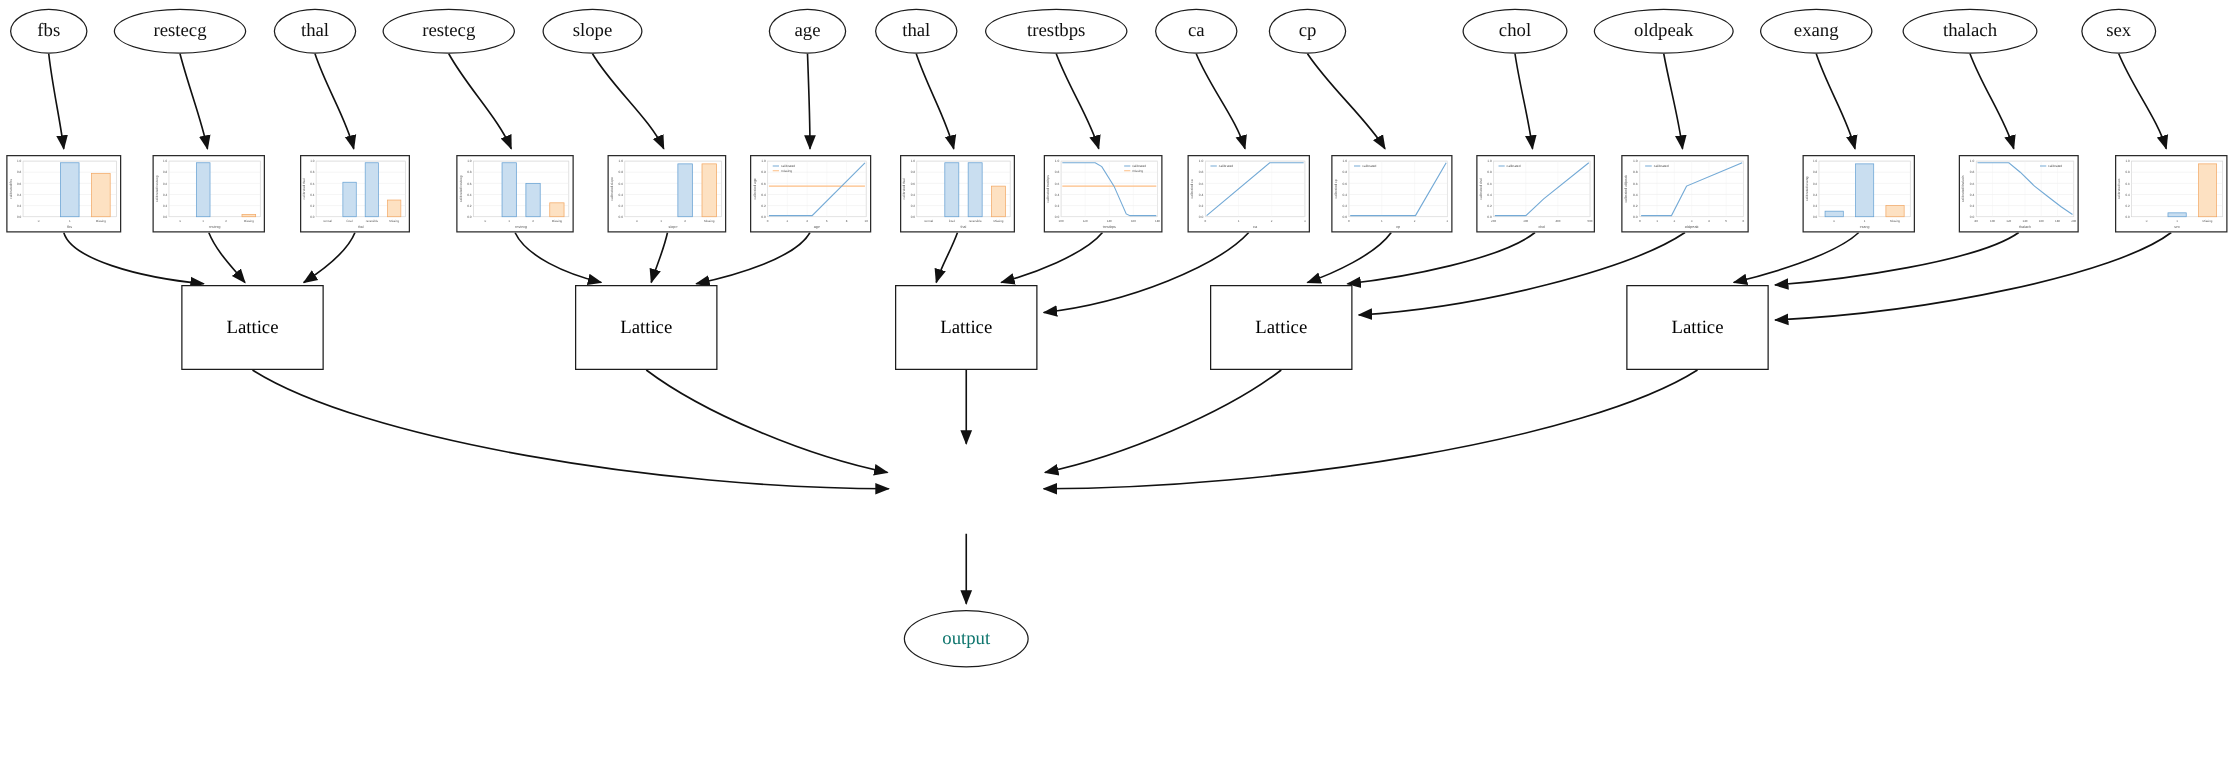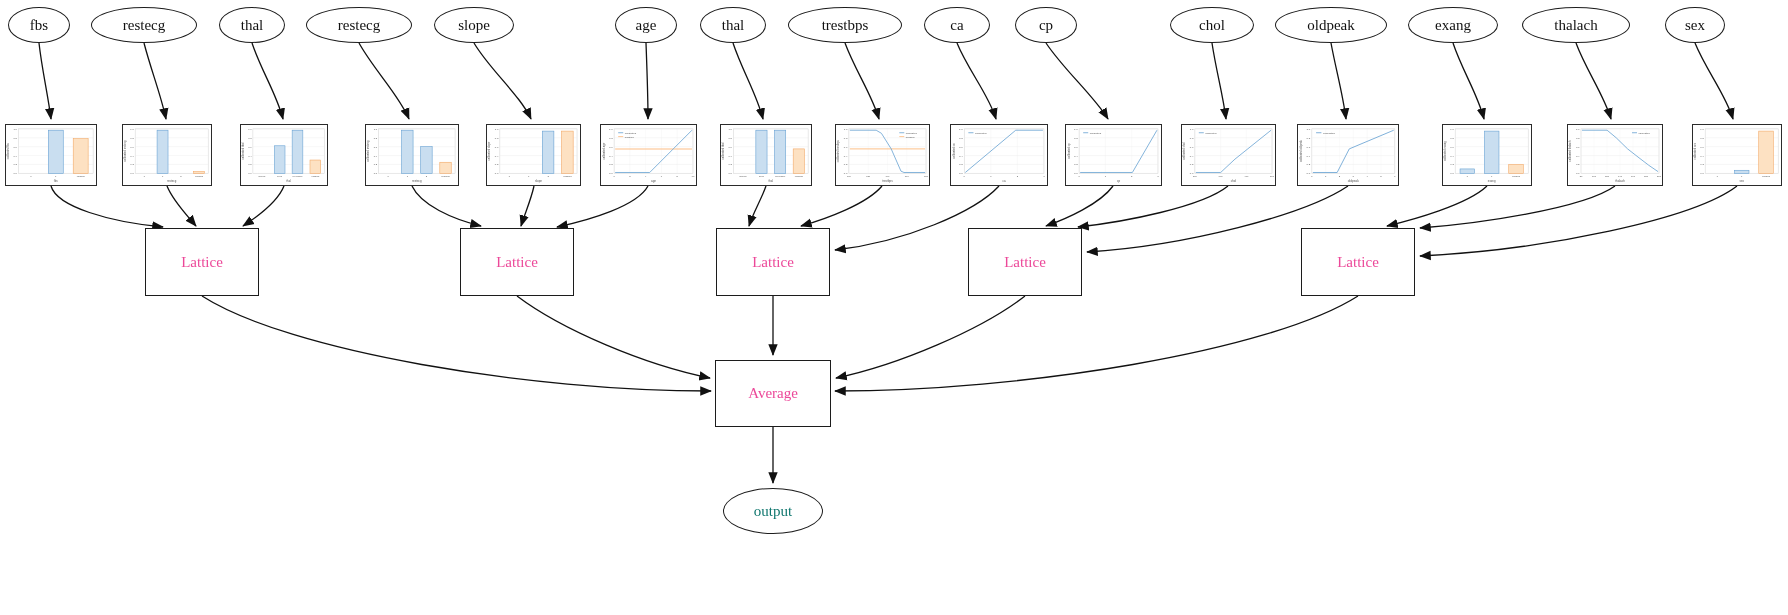--- a/index.html
+++ b/index.html
@@ -3,21 +3,21 @@
 <meta charset="utf-8">
 <style>
   html,body{margin:0;padding:0;background:#fff;}
   #canvas{position:relative;width:1788px;height:615px;background:#fff;overflow:hidden;
           font-family:"Liberation Serif", serif;padding-left:10px;}
   #edges{position:absolute;left:0;top:0;pointer-events:none;}
   .node-ellipse{position:absolute;height:36px;border:1.4px solid #1c1c1c;border-radius:50%;
           background:#fff;display:flex;align-items:center;justify-content:center;
           font-size:15px;color:#111;box-sizing:border-box;}
   .lattice-box,.avg-box{position:absolute;border:1.4px solid #1c1c1c;background:#fff;
-          display:flex;align-items:center;justify-content:center;font-size:15px;color:#ec4899;
+          display:flex;align-items:center;justify-content:center;font-size:15px;color:#000000;
           box-sizing:border-box;}
   .thumb{position:absolute;border:1.2px solid #2b2b2b;background:#fff;box-sizing:border-box;}
   .thumb svg{display:block;width:100%;height:100%;}
   .out-ellipse{position:absolute;height:46px;border:1.4px solid #1c1c1c;border-radius:50%;
           background:#fff;display:flex;align-items:center;justify-content:center;
           font-size:15px;color:#0f766e;box-sizing:border-box;}
 </style>
 </head>
 <body>
 
@@ -523,16 +523,15 @@
         <rect x="70.2" y="6.300000000000004" width="15.6" height="43.699999999999996" fill="#fde1c2" stroke="#f2a763" stroke-width="0.6"></rect>
       </svg>
     </div>
 
   <div class="lattice-box" style="left:145px;top:228px;width:114px;height:68px">Lattice</div>
   <div class="lattice-box" style="left:460px;top:228px;width:114px;height:68px">Lattice</div>
   <div class="lattice-box" style="left:716px;top:228px;width:114px;height:68px">Lattice</div>
   <div class="lattice-box" style="left:968px;top:228px;width:114px;height:68px">Lattice</div>
   <div class="lattice-box" style="left:1301px;top:228px;width:114px;height:68px">Lattice</div>
 
-  <div class="avg-box" style="left:715px;top:360px;width:116px;height:67px">Average</div>
   <div class="out-ellipse" style="left:723px;top:488px;width:100px">output</div>
 
 </div>
 
 </body></html>

